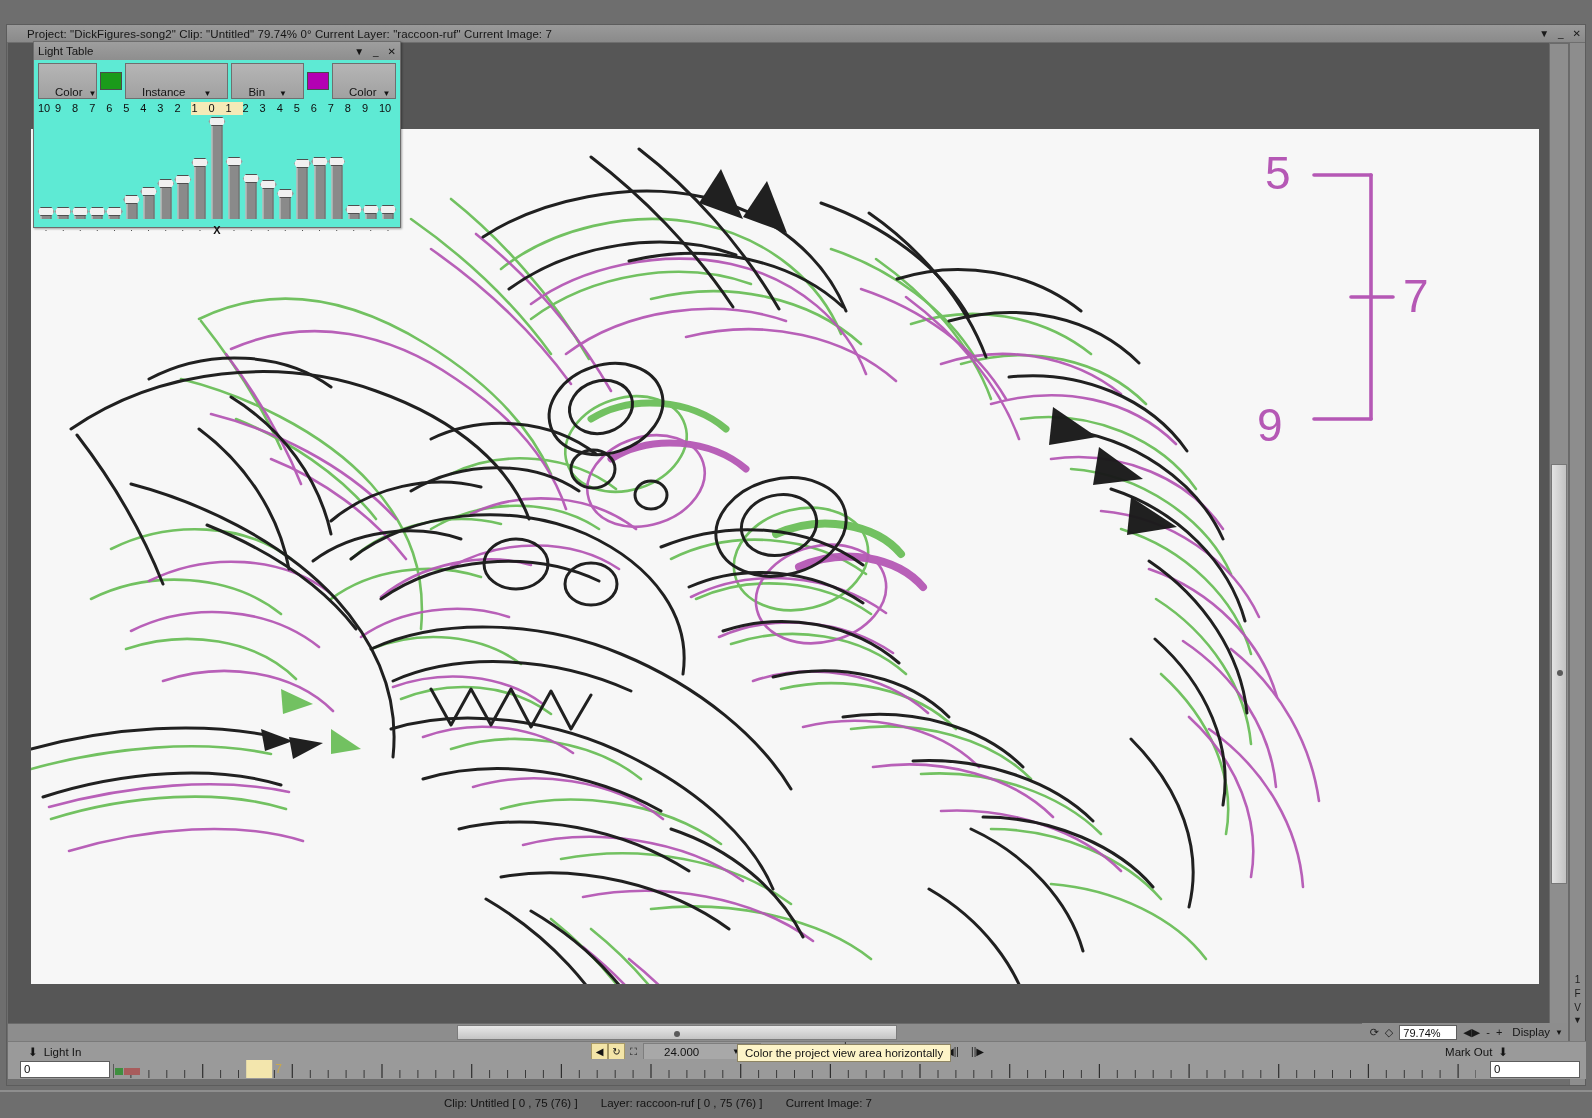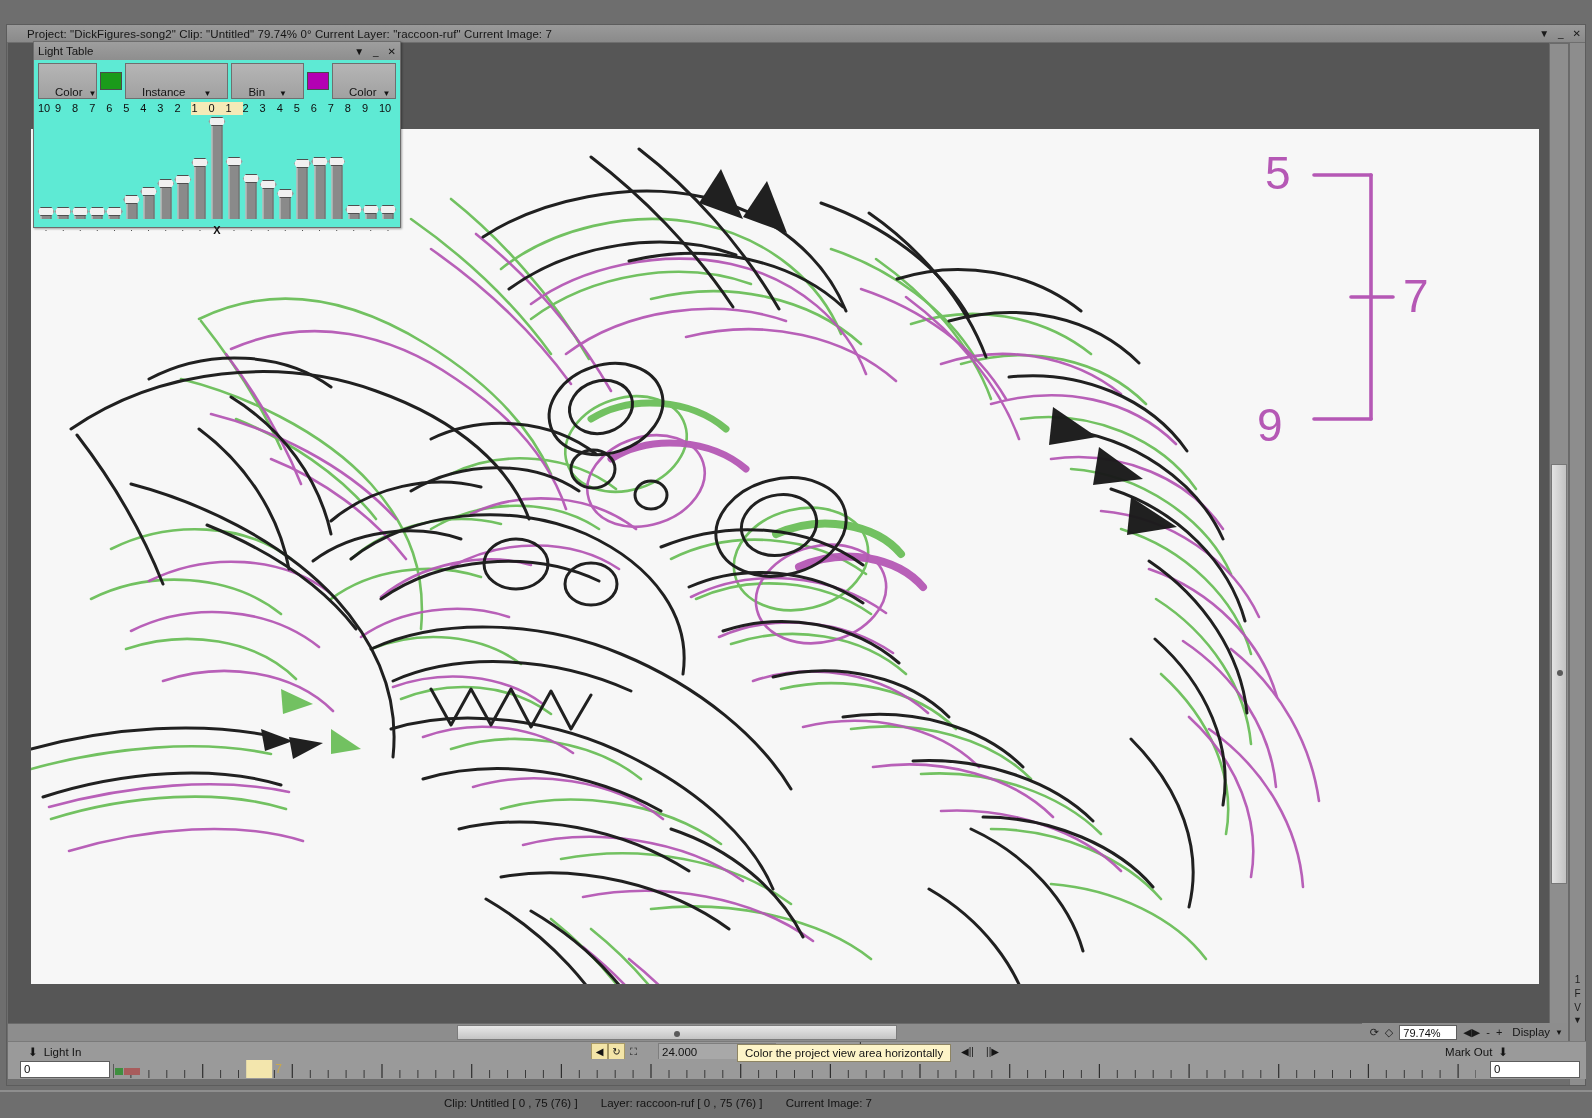--- a/index.html
+++ b/index.html
@@ -133,22 +133,22 @@
   .tcenter {
     position: absolute; left: 583px; display: flex; align-items: center; gap: 0px;
   }
   .tbtn {
     width: 17px; height: 17px; display: flex; align-items: center; justify-content: center;
     font-size: 10px; color: #151515; cursor: pointer;
   }
   .tbtn.hl { background: #f3e5a8; border: 1px solid #a89a66; }
   #fpsbox {
     display: flex; align-items: center; width: 118px; height: 17px;
-    background: #a8a8a8; border: 1px solid #7e7e7e; margin-left: 16px;
-    padding: 0 3px; font-size: 11.5px; color: #121212; justify-content: space-between;
+    background: #a8a8a8; border: 1px solid #7e7e7e; margin-left: 1px;
+    padding: 0 20px; font-size: 11.5px; color: #121212; justify-content: space-between;
   }
   .sep { width: 8px; }
 
   
   #timeline {
     position: absolute; left: 1px; bottom: 6px; width: 1578px; height: 20px;
     background: #9a9a9a;
     display: flex; align-items: center;
   }
   #tlin {

